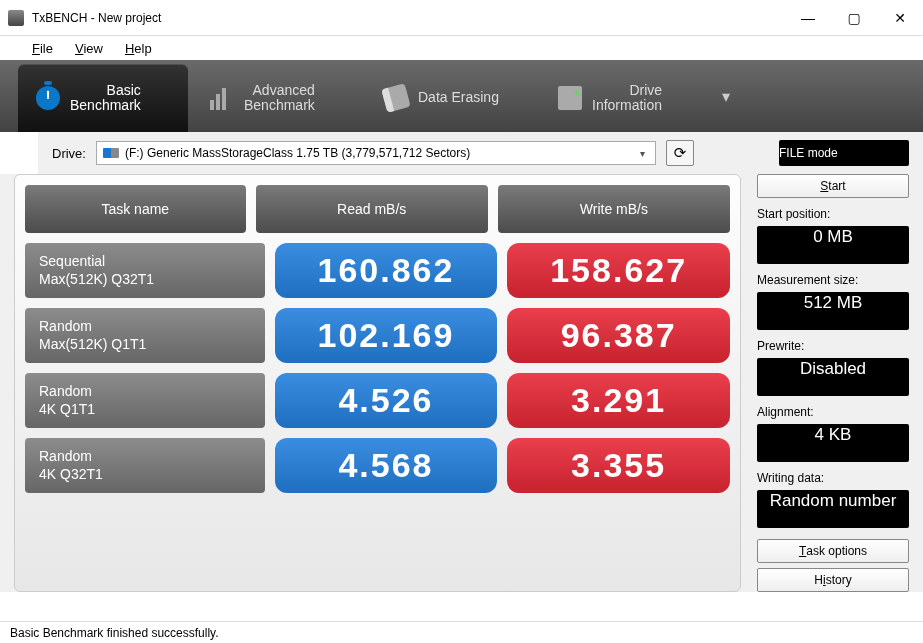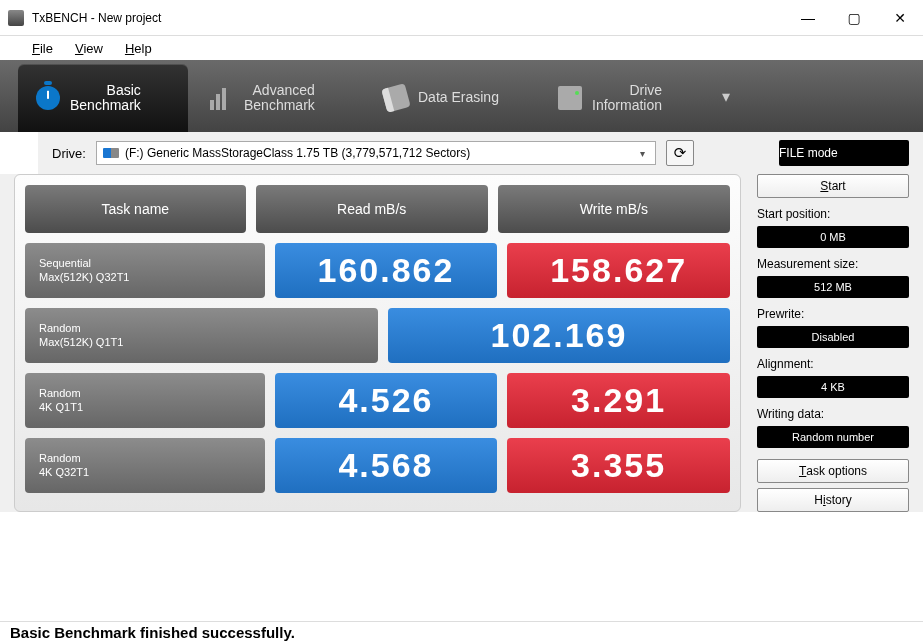--- a/index.html
+++ b/index.html
@@ -51,33 +51,33 @@
   .mode-btn { margin-left:auto; width:130px; height:26px; background:#000; color:#fff; text-align:left; line-height:26px; font-size:12px; cursor:pointer; border-radius:2px; }
 
   
   .main { display:flex; padding: 0px 14px 0 14px; gap:16px; background:#f0f0f0; }
   .bench-panel { flex:1; background:linear-gradient(#fdfdfd,#e7e7e7); border:1px solid #ccc; border-radius:6px; padding:10px; display:flex; flex-direction:column; gap:10px; }
   .header-row { display:flex; gap:10px; }
   .header-cell { flex:1; background:linear-gradient(#7a7a7a,#4c4c4c); color:#fff; text-align:center; padding:16px 0; border-radius:4px; font-size:14px; }
   .header-cell.name { flex:0.95; }
 
   .result-row { display:flex; gap:10px; }
-  .task-cell { flex:0.95; background:linear-gradient(#8c8c8c,#666); color:#fff; border-radius:4px; padding:10px 14px; display:flex; flex-direction:column; justify-content:center; font-size:11px; line-height:1.25; }
-  .val-cell { flex:1; border-radius:4px; color:#fff; display:flex; align-items:center; justify-content:center; font-size:34px; font-weight:bold; font-family:"Arial Black","Segoe UI",sans-serif; letter-spacing:2px; padding:8px 0; }
+  .task-cell { flex:0.95; background:linear-gradient(#8c8c8c,#666); color:#fff; border-radius:4px; padding:10px 14px; display:flex; flex-direction:column; justify-content:center; font-size:14px; line-height:1.25; }
+  .val-cell { flex:1; border-radius:12px; color:#fff; display:flex; align-items:center; justify-content:center; font-size:34px; font-weight:bold; font-family:"Arial Black","Segoe UI",sans-serif; letter-spacing:2px; padding:8px 0; }
   .val-read { background:linear-gradient(#3a8de0,#1f6fc0); }
   .val-write { background:linear-gradient(#ea3f4d,#c7222f); }
 
   
   .side { width:152px; display:flex; flex-direction:column; gap:5px; }
   .side .btn { border:1px solid #888; background:linear-gradient(#fff,#eee); height:24px; display:flex; align-items:center; justify-content:center; font-size:12px; cursor:pointer; border-radius:2px; }
   .side .sec-lbl { font-size:12px; padding-top:4px; }
-  .side .pill { height:22px; background:#000; color:#fff; text-align:center; line-height:22px; font-size:11px; border-radius:2px; cursor:pointer; }
-
-  
-  .status { position:absolute; bottom:0; left:0; right:0; height:22px; padding:0 10px; font-size:15px; background:#fff; border-top:1px solid #ddd; display:flex; align-items:center;font-weight:bold; }
+  .side .pill { height:38px; background:#000; color:#fff; text-align:center; line-height:22px; font-size:17px; border-radius:2px; cursor:pointer; }
+
+  
+  .status { position:absolute; bottom:0; left:0; right:0; height:22px; padding:0 10px; font-size:12px; background:#fff; border-top:1px solid #ddd; display:flex; align-items:center; }
 
   .ul { text-decoration: underline; }
 </style>
 </head>
 <body>
 
 <div class="titlebar">
   <div class="app-icon"></div>
   <div class="title">TxBENCH - New project</div>
   <div class="spacer"></div>
@@ -145,20 +145,21 @@
       <div class="val-cell val-read">160.862</div>
       <div class="val-cell val-write">158.627</div>
     </div>
 
     <div class="result-row">
       <div class="task-cell">
         <span>Random</span>
         <span>Max(512K) Q1T1</span>
       </div>
       <div class="val-cell val-read">102.169</div>
+      <div class="val-cell val-write">96.387</div>
     </div>
 
     <div class="result-row">
       <div class="task-cell">
         <span>Random</span>
         <span>4K Q1T1</span>
       </div>
       <div class="val-cell val-read">4.526</div>
       <div class="val-cell val-write">3.291</div>
     </div>

